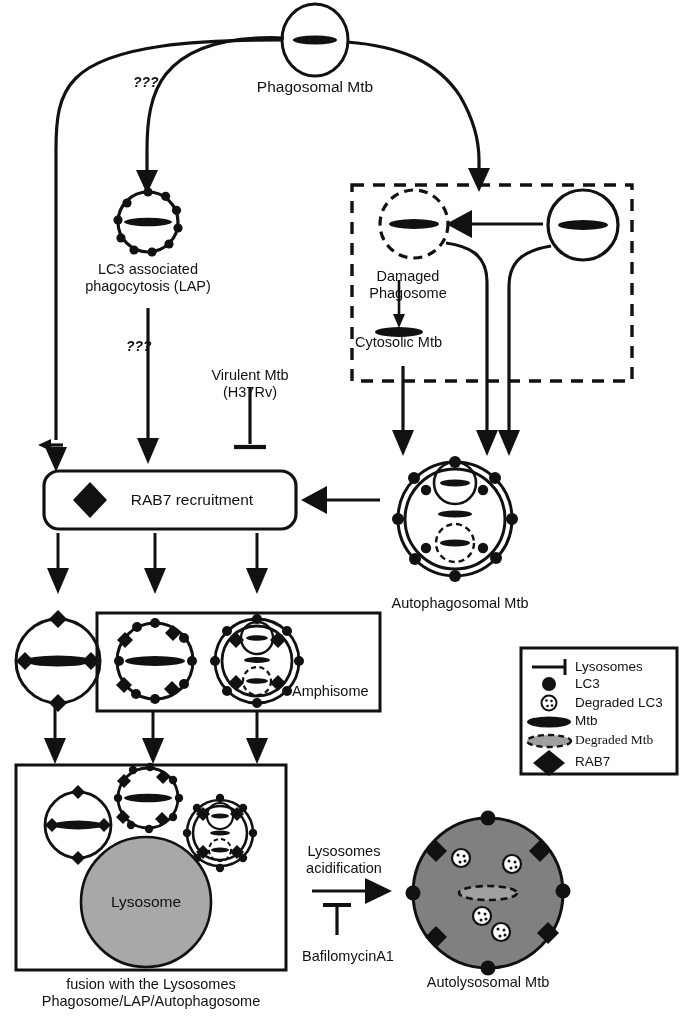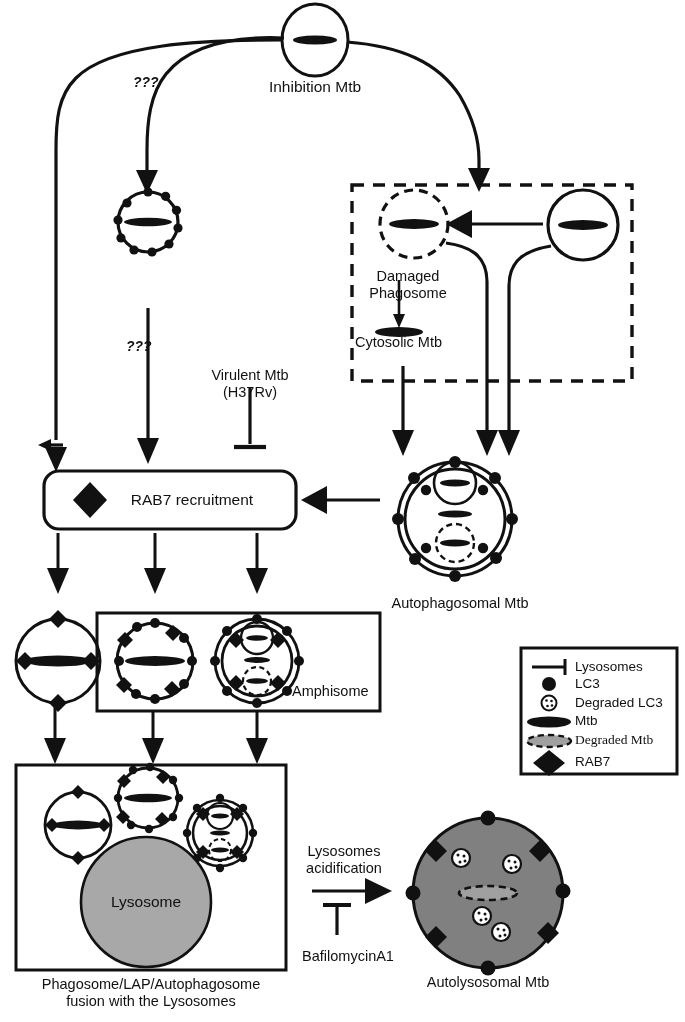--- a/index.html
+++ b/index.html
@@ -355,26 +355,30 @@
 
     <ellipse cx="549" cy="722" rx="22" ry="5.5" fill="#111111"></ellipse>
 
     <ellipse cx="549" cy="741" rx="22" ry="6" fill="#a0a0a0" stroke="#111111" stroke-width="2.4" stroke-dasharray="6 4"></ellipse>
 
     <path d="M549,750 L565,763 L549,776 L533,763 z" fill="#111111"></path>
   </g>
 </svg>
 
 <div class="lbl t16 ctr" style="left:315px;top:78px;">
-  <span>Inhibition</span>
+  <span>Phagosomal</span>
   <span class="it">Mtb</span>
 </div>
 
 <div class="lbl qmark" style="left:133px;top:74px;">???</div>
 
+<div class="lbl t15 ctr" style="left:148px;top:261px;">
+  <div>LC3 associated</div>
+  <div>phagocytosis (LAP)</div>
+</div>
 
 <div class="lbl qmark" style="left:126px;top:338px;">???</div>
 
 <div class="lbl t15 ctr" style="left:250px;top:367px;">
   <div><span>Virulent </span><span class="it">Mtb</span></div>
   <div>(H37Rv)</div>
 </div>
 
 <div class="lbl t15 ctr" style="left:408px;top:268px;">
   <div>Damaged</div>
@@ -389,22 +393,22 @@
 
 <div class="lbl t15 ctr" style="left:460px;top:595px;text-align:right;">
   <span>Autophagosomal </span><span class="it">Mtb</span>
 </div>
 
 <div class="lbl t15" style="left:292px;top:683px;">Amphisome</div>
 
 <div class="lbl t16 ctr" style="left:146px;top:893px;">Lysosome</div>
 
 <div class="lbl t15 ctr" style="left:151px;top:976px;">
+  <div>fusion with the Lysosomes</div>
   <div>Phagosome/LAP/Autophagosome</div>
-  <div>fusion with the Lysosomes</div>
 </div>
 
 <div class="lbl t15 ctr" style="left:344px;top:843px;">
   <div>Lysosomes</div>
   <div>acidification</div>
 </div>
 
 <div class="lbl t15 ctr" style="left:348px;top:948px;">BafilomycinA1</div>
 
 <div class="lbl t15 ctr" style="left:488px;top:974px;">

